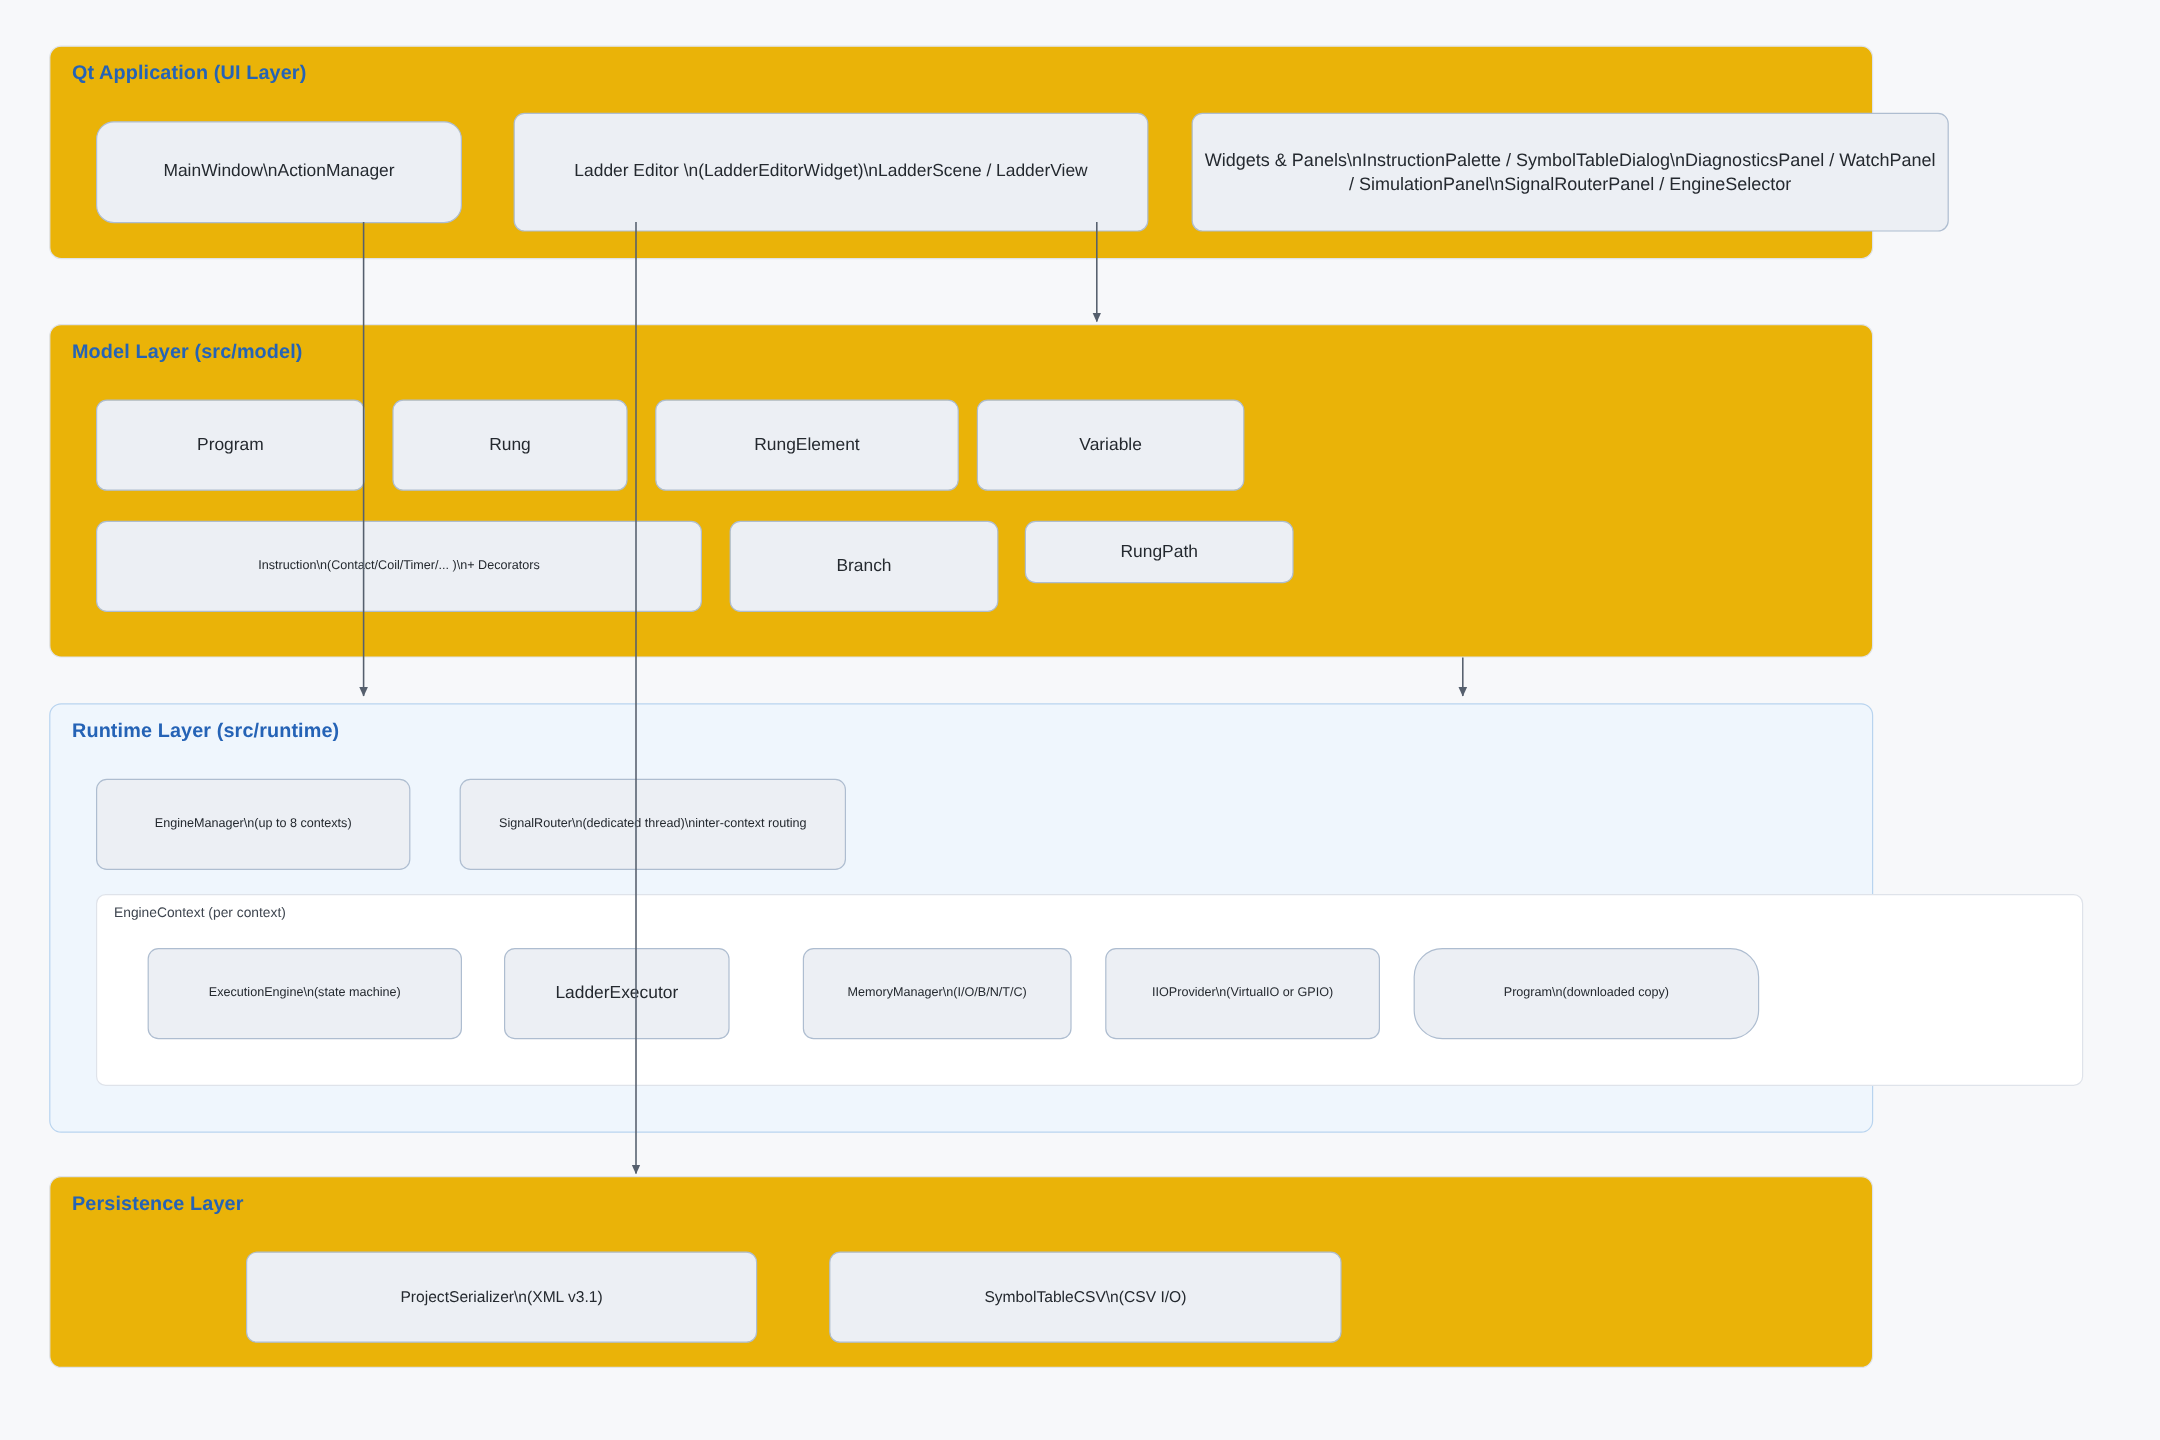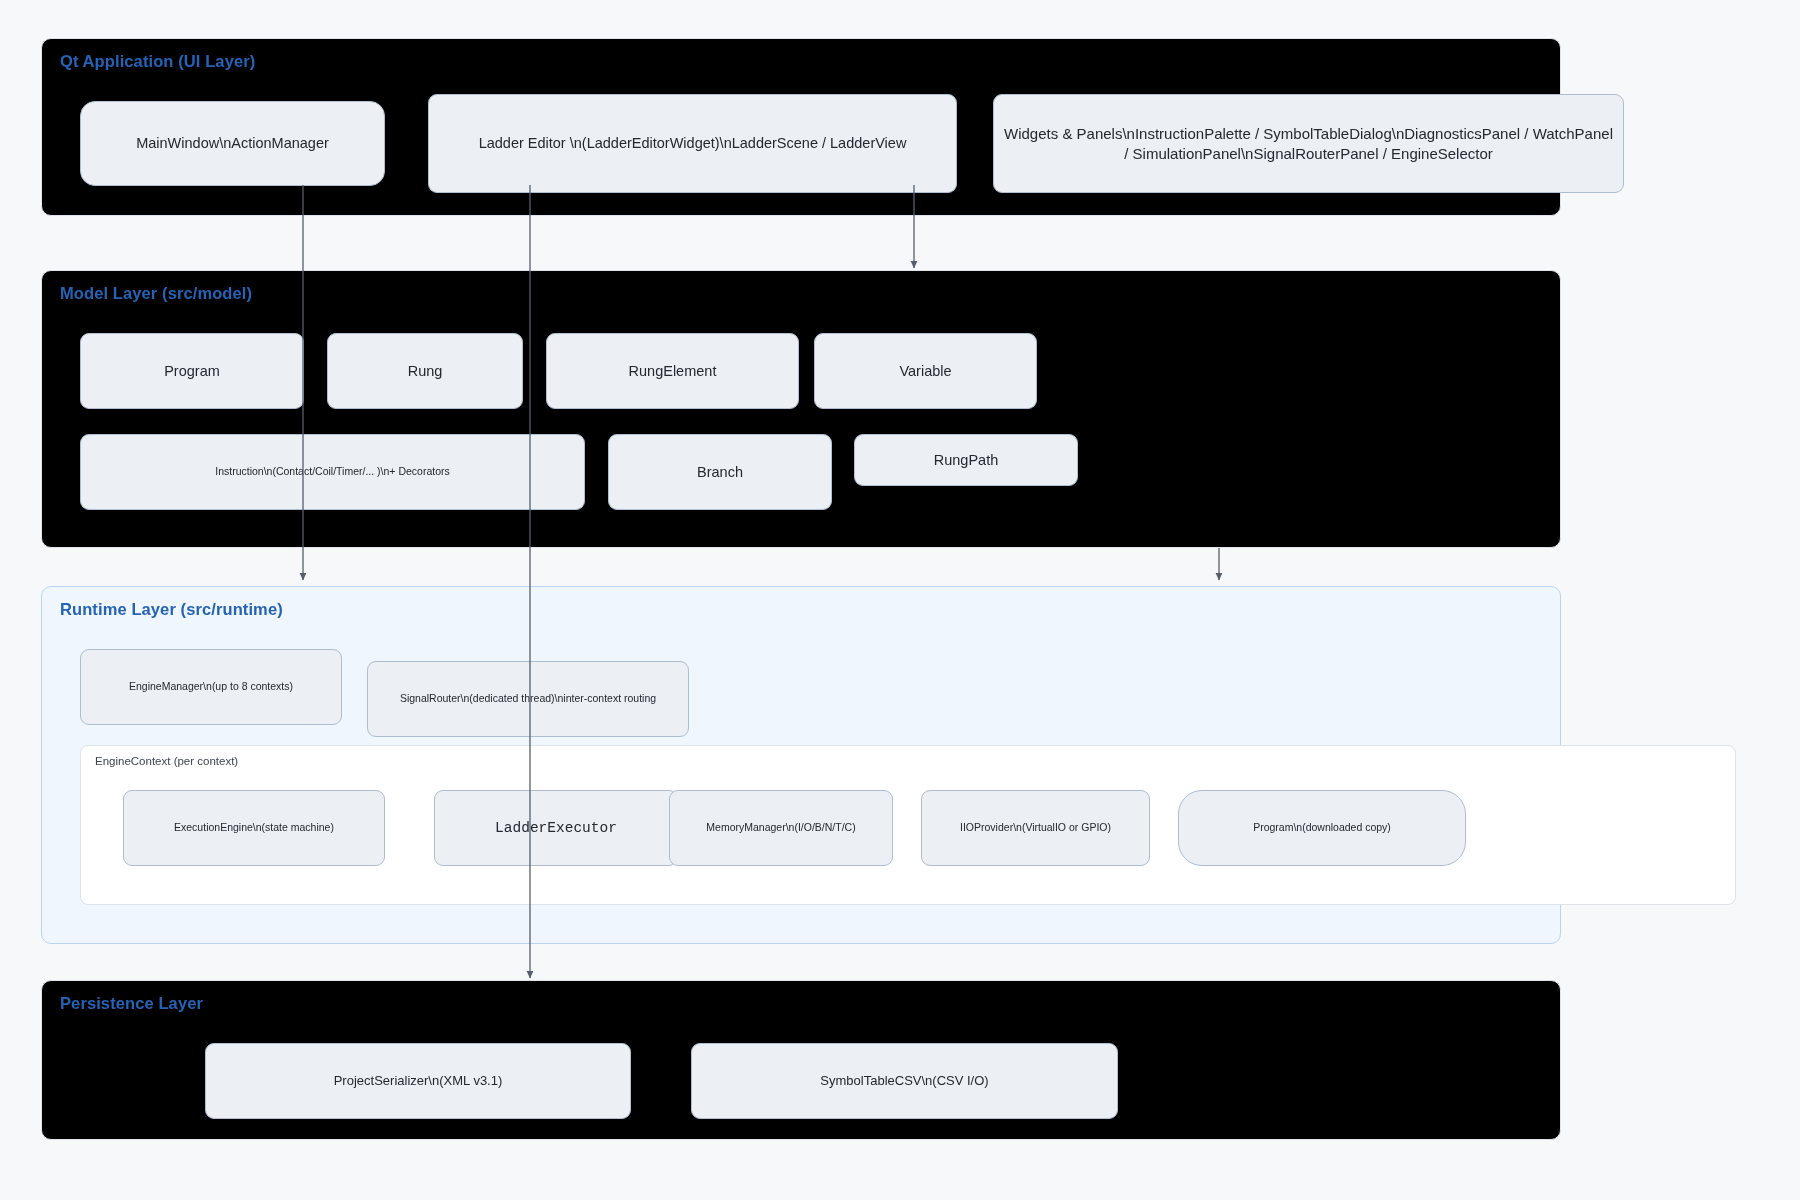--- a/index.html
+++ b/index.html
@@ -27,21 +27,21 @@
     width: 1800px;
     height: 1200px;
     pointer-events: none;
     z-index: 5;
   }
 
   
   .layer {
     position: absolute;
     box-sizing: border-box;
-    background: #000000;
+    background: #eab308;
     border: 1px solid #dfe3ea;
     border-radius: 10px;
     z-index: 2;
   }
   .layer.runtime {
     background: #eff6fd;
     border-color: #b9d4ef;
   }
   .layer-title {
     position: absolute;
@@ -173,32 +173,32 @@
     </div>
   </div>
 
   <div class="layer runtime" style="left:41px; top:586px; width:1520px; height:358px;">
     <div class="layer-title">Runtime Layer (src/runtime)</div>
 
     <div class="node fs-sm" style="left:38px; top:62px; width:262px; height:76px;">
       <span class="node-label">EngineManager\n(up to 8 contexts)</span>
     </div>
 
-    <div class="node fs-sm" style="left:325px; top:62px; width:322px; height:76px;margin-top:12px;">
+    <div class="node fs-sm" style="left:341px; top:62px; width:322px; height:76px;">
       <span class="node-label">SignalRouter\n(dedicated thread)\ninter-context routing</span>
     </div>
 
     <div class="subgroup" style="left:38px; top:158px; width:1656px; height:160px;">
       <div class="subgroup-title">EngineContext (per context)</div>
 
       <div class="node fs-sm" style="left:42px; top:44px; width:262px; height:76px;">
         <span class="node-label">ExecutionEngine\n(state machine)</span>
       </div>
 
-      <div class="node fs-lg" style="left:353px; top:44px; width:244px; height:76px;font-family:Liberation Mono, monospace;">
+      <div class="node fs-lg" style="left:339px; top:44px; width:188px; height:76px;">
         <span class="node-label">LadderExecutor</span>
       </div>
 
       <div class="node fs-sm" style="left:588px; top:44px; width:224px; height:76px;">
         <span class="node-label">MemoryManager\n(I/O/B/N/T/C)</span>
       </div>
 
       <div class="node fs-sm" style="left:840px; top:44px; width:229px; height:76px;">
         <span class="node-label">IIOProvider\n(VirtualIO or GPIO)</span>
       </div>

